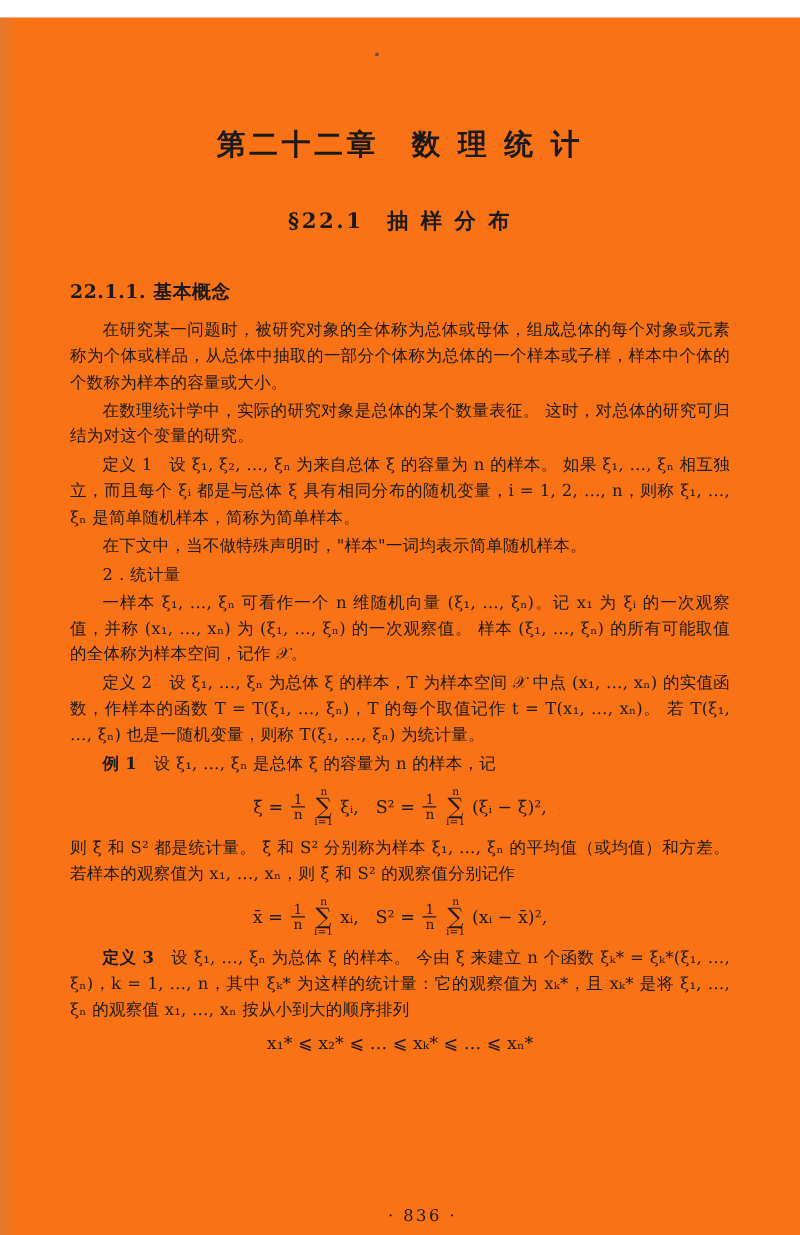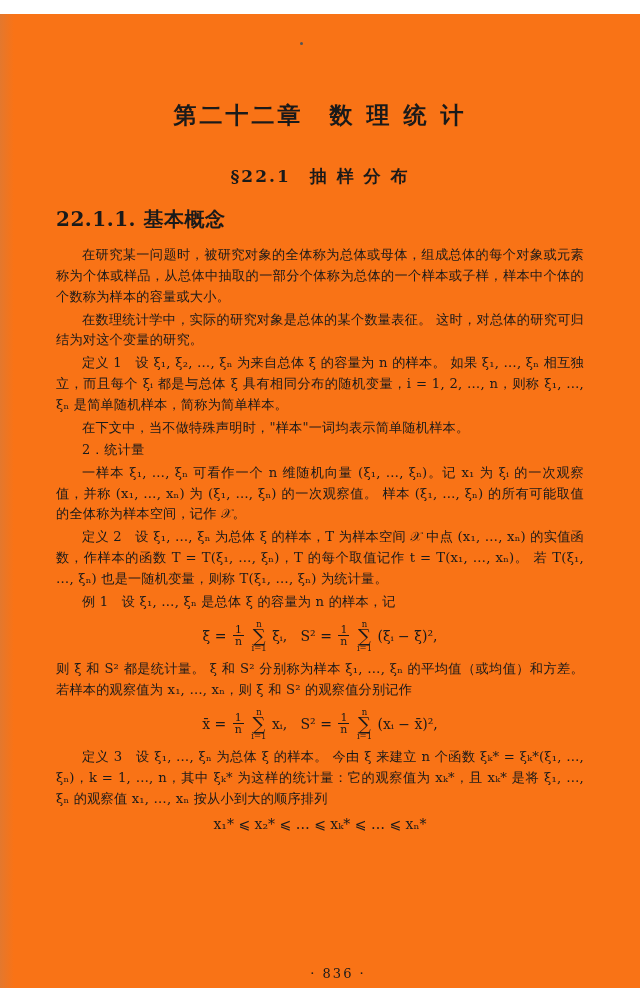--- a/index.html
+++ b/index.html
@@ -36,24 +36,24 @@
     font-weight: bold;
     letter-spacing: 3px;
     margin: 0 0 34px 0;
     font-family: "DejaVu Serif", "Liberation Serif", serif;
   }
   .section-title {
     text-align: center;
     font-size: 17px;
     font-weight: bold;
     letter-spacing: 2px;
-    margin: 0 0 18px 0;
+    margin: 0 0 36px 0;
   }
   .subsection-title {
-    font-size: 20px;
+    font-size: 15px;
     font-weight: bold;
     margin: 0 0 12px 0;
     letter-spacing: 0.5px;
   }
   .item-title {
     font-size: 13px;
     margin: 0 0 4px 0;
     padding-left: 26px;
     letter-spacing: 0.5px;
   }
@@ -61,21 +61,21 @@
     font-size: 13.2px;
     line-height: 1.58;
     margin: 0 0 2px 0;
     text-indent: 26px;
     text-align: justify;
     letter-spacing: 0.2px;
   }
   p.para.noindent {
     text-indent: 0;
   }
-  .b { font-weight: normal; }
+  .b { font-weight: bold; }
   .formula {
     text-align: center;
     font-size: 14px;
     margin: 7px 0 6px 0;
     font-family: "DejaVu Serif", "Liberation Serif", serif;
   }
   .formula .frac {
     display: inline-block;
     vertical-align: middle;
     text-align: center;

